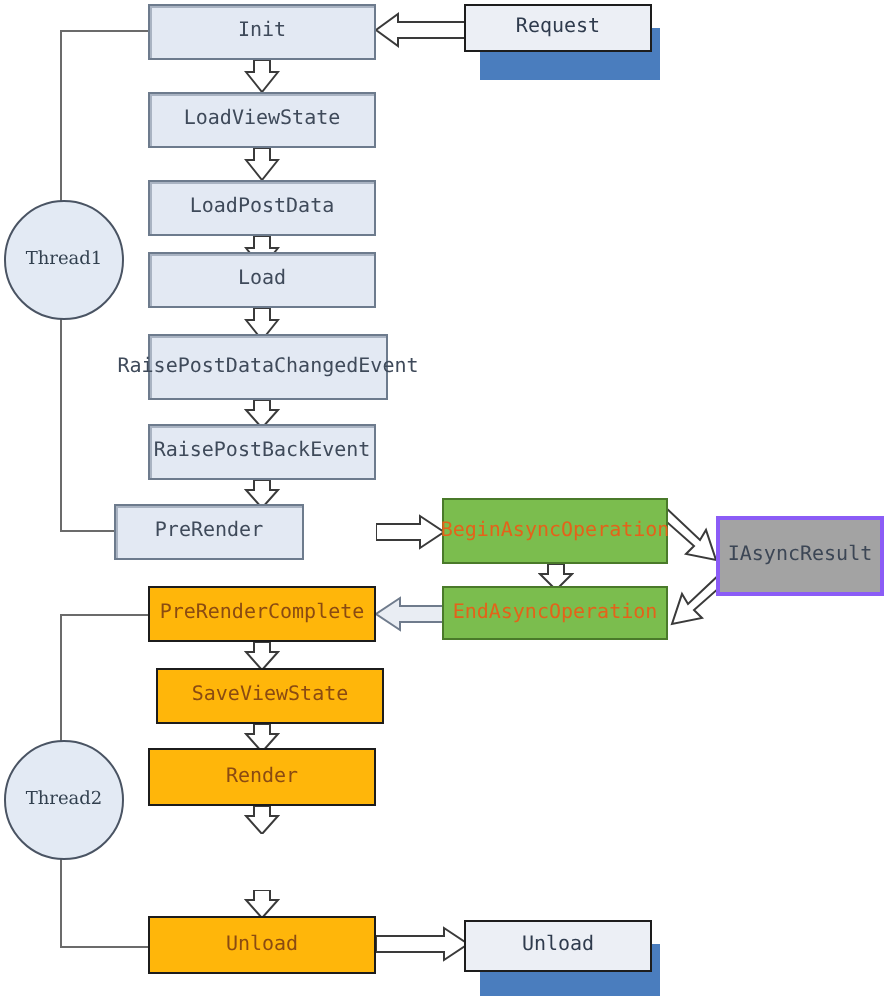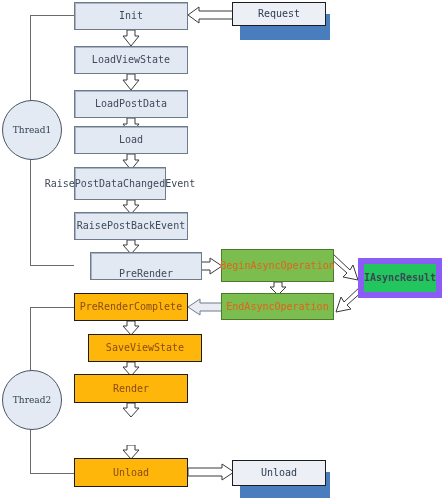--- a/index.html
+++ b/index.html
@@ -48,24 +48,23 @@
     color:#2f3b4d;
     z-index:6;
   }
   .shadow{
     position:absolute;
     background:#4a7dbe;
     z-index:4;
   }
   
   .plainblue{
-    background:#22c55e;
-    border:6px solid #8b5cf6;
+    background:#a3a3a3;
+    border:2px solid #8b5cf6;
     color:#3c4655;
-    font-weight:bold;
   }
 
   
   .circle{
     position:absolute;
     border-radius:50%;
     background:#e3eaf4;
     border:1px solid #4a5463;
     display:flex;align-items:center;justify-content:center;
     font-family:"DejaVu Serif","Liberation Serif",serif;
@@ -136,37 +135,37 @@
   </svg>
 
   <div class="node blue" style="left:74px;top:126px;width:114px;height:28px;">
     <span>Load</span>
   </div>
 
   <svg class="arrow" style="left:122px;top:154px;" width="18" height="16" viewBox="0 0 18 16">
     <polygon points="9,16 1,6 5,6 5,0 13,0 13,6 17,6" fill="#ffffff" stroke="#3a3a3a" stroke-width="1"></polygon>
   </svg>
 
-  <div class="node blue" style="left:74px;top:167px;width:92px;height:33px;">
+  <div class="node blue" style="left:74px;top:167px;width:120px;height:33px;">
     <span>RaisePostDataChangedEvent</span>
   </div>
 
   <svg class="arrow" style="left:122px;top:200px;" width="18" height="14" viewBox="0 0 18 14">
     <polygon points="9,14 1,5 5,5 5,0 13,0 13,5 17,5" fill="#ffffff" stroke="#3a3a3a" stroke-width="1"></polygon>
   </svg>
 
   <div class="node blue" style="left:74px;top:212px;width:114px;height:28px;">
     <span>RaisePostBackEvent</span>
   </div>
 
   <svg class="arrow" style="left:122px;top:240px;" width="18" height="14" viewBox="0 0 18 14">
     <polygon points="9,14 1,5 5,5 5,0 13,0 13,5 17,5" fill="#ffffff" stroke="#3a3a3a" stroke-width="1"></polygon>
   </svg>
 
-  <div class="node blue" style="left:90px;top:252px;width:112px;height:28px;align-items:flex-end;">
+  <div class="node blue" style="left:57px;top:252px;width:95px;height:28px;">
     <span>PreRender</span>
   </div>
 
   <svg class="arrow" style="left:188px;top:257px;" width="34" height="18" viewBox="0 0 34 18">
     <polygon points="0,5 22,5 22,1 34,9 22,17 22,13 0,13" fill="#ffffff" stroke="#3a3a3a" stroke-width="1"></polygon>
   </svg>
 
   <div class="node green" style="left:221px;top:249px;width:113px;height:33px;">
     <span>BeginAsyncOperation</span>
   </div>
@@ -196,21 +195,21 @@
   </svg>
 
   <div class="node orange" style="left:74px;top:293px;width:114px;height:28px;">
     <span>PreRenderComplete</span>
   </div>
 
   <svg class="arrow" style="left:122px;top:321px;" width="18" height="14" viewBox="0 0 18 14">
     <polygon points="9,14 1,5 5,5 5,0 13,0 13,5 17,5" fill="#ffffff" stroke="#3a3a3a" stroke-width="1"></polygon>
   </svg>
 
-  <div class="node orange" style="left:88px;top:334px;width:114px;height:28px;align-items:center;">
+  <div class="node orange" style="left:78px;top:334px;width:114px;height:28px;align-items:center;">
     <span>SaveViewState</span>
   </div>
 
   <svg class="arrow" style="left:122px;top:362px;" width="18" height="14" viewBox="0 0 18 14">
     <polygon points="9,14 1,5 5,5 5,0 13,0 13,5 17,5" fill="#ffffff" stroke="#3a3a3a" stroke-width="1"></polygon>
   </svg>
 
   <div class="node orange" style="left:74px;top:374px;width:114px;height:29px;">
     <span>Render</span>
   </div>

